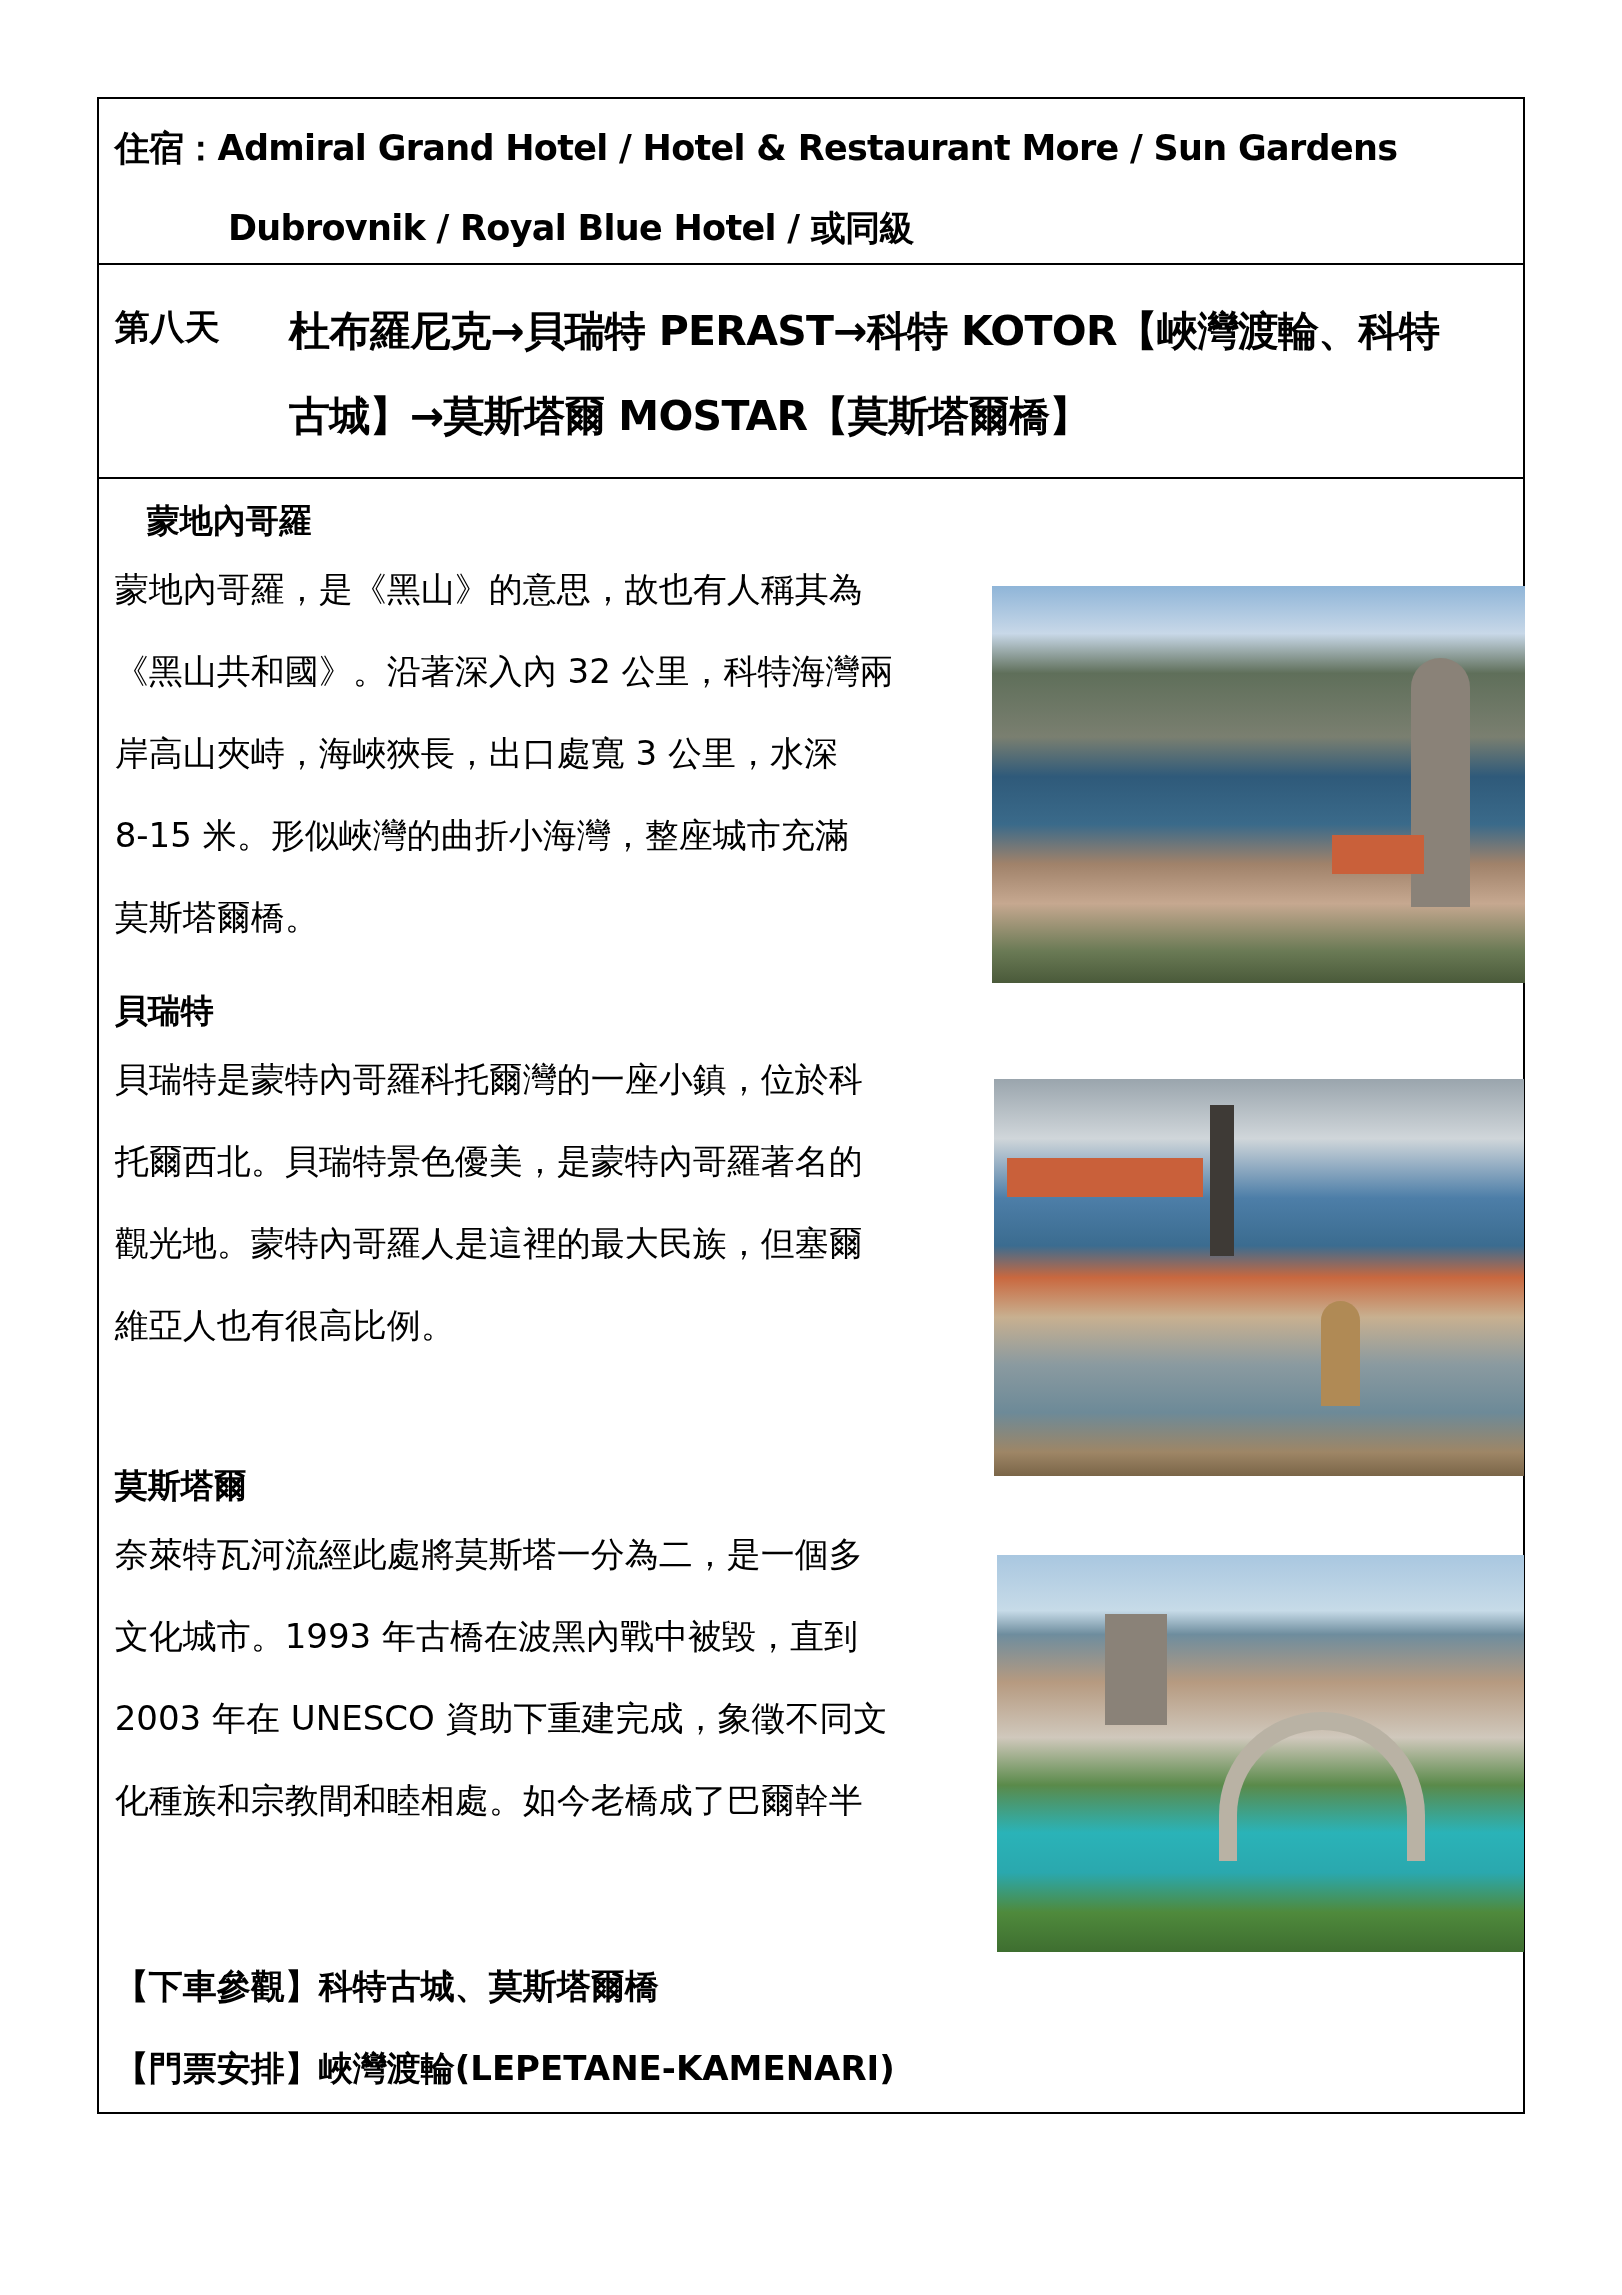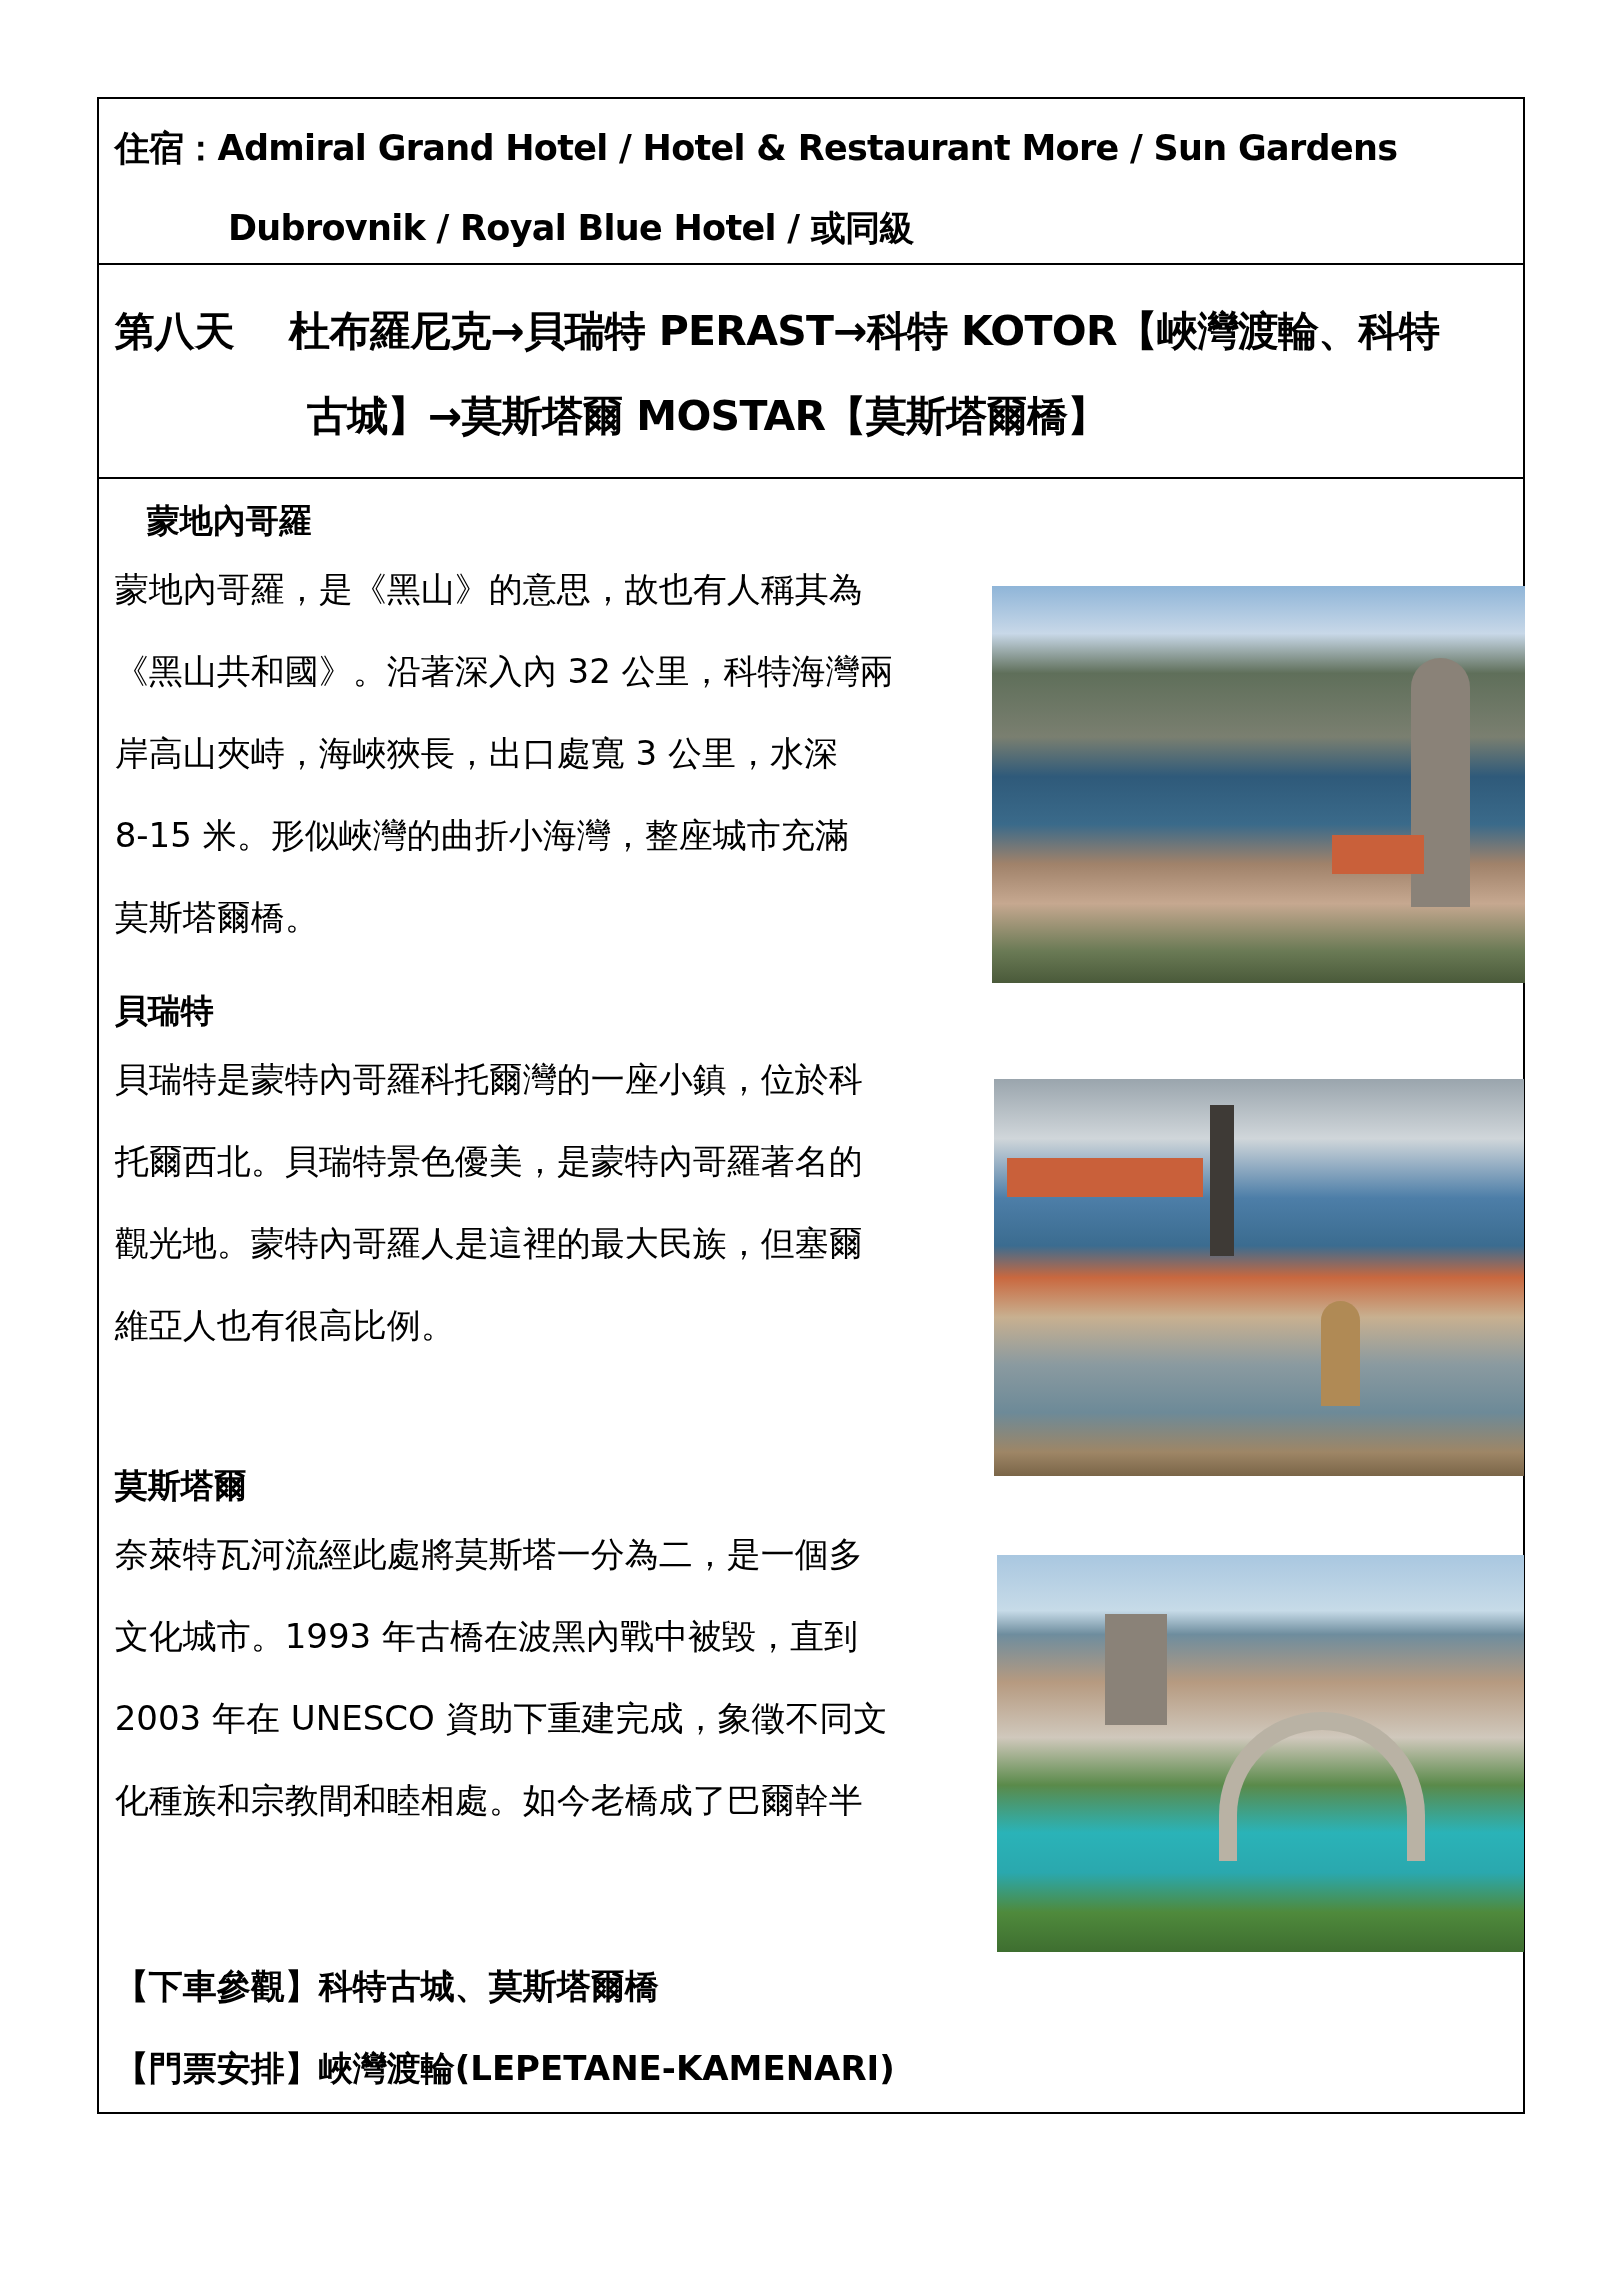--- a/index.html
+++ b/index.html
@@ -12,23 +12,23 @@
     border: 2.6px solid #000; box-sizing: border-box;
   }
   .row { position: absolute; left: 0; right: 0; box-sizing: border-box; }
   .row-lodging { top: 0; height: 166px; border-bottom: 2.6px solid #000; }
   .row-day { top: 166px; height: 214px; border-bottom: 2px solid #000; }
   .row-body { top: 380px; bottom: 0; }
 
   .lodging-line1 { position: absolute; left: 15.7px; top: 26px; font-size: 35px; font-weight: bold; letter-spacing: -0.7px; white-space: nowrap; }
   .lodging-line2 { position: absolute; left: 129px; top: 106px; font-size: 35px; font-weight: bold; letter-spacing: -0.7px; white-space: nowrap; }
 
-  .day-label { position: absolute; left: 15.7px; top: 39px; font-size: 40px; font-weight: bold; white-space: nowrap; }
+  .day-label { position: absolute; left: 15.7px; top: 39px; font-size: 35px; font-weight: bold; white-space: nowrap; }
   .day-route1 { position: absolute; left: 190px; top: 39px; font-size: 41px; font-weight: bold; white-space: nowrap; letter-spacing: -0.7px; }
-  .day-route2 { position: absolute; left: 208px; top: 124px; font-size: 41px; font-weight: bold; white-space: nowrap; letter-spacing: -0.7px; }
+  .day-route2 { position: absolute; left: 190px; top: 124px; font-size: 41px; font-weight: bold; white-space: nowrap; letter-spacing: -0.7px; }
 
   .heading { position: absolute; left: 15.7px; font-size: 33px; font-weight: bold; white-space: nowrap; }
   .para { position: absolute; left: 15.7px; width: 851px; font-size: 34px; line-height: 82px; }
   .para span { display: block; white-space: nowrap; }
   .note { position: absolute; left: 15.7px; font-size: 34px; font-weight: bold; white-space: nowrap; }
 
   .photo { position: absolute; overflow: hidden; }
   .photo-kotor { left: 893px; top: 107px; width: 533px; height: 397px;
     background: linear-gradient(180deg, #8fb5d8 0%, #c8d8e8 12%, #5f6f5a 22%, #7a7f70 38%, #2f5a7a 48%, #3a6a8a 60%, #a0826a 70%, #c6a890 80%, #6a7a55 92%, #4a5a3a 100%); }
   .photo-perast { left: 895px; top: 600px; width: 530px; height: 397px;

